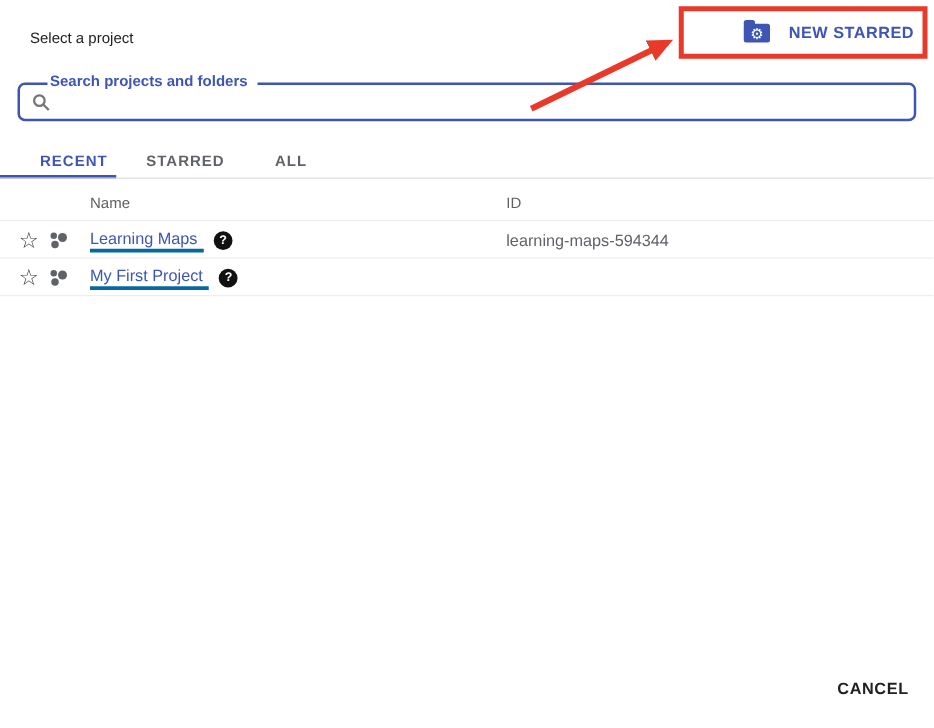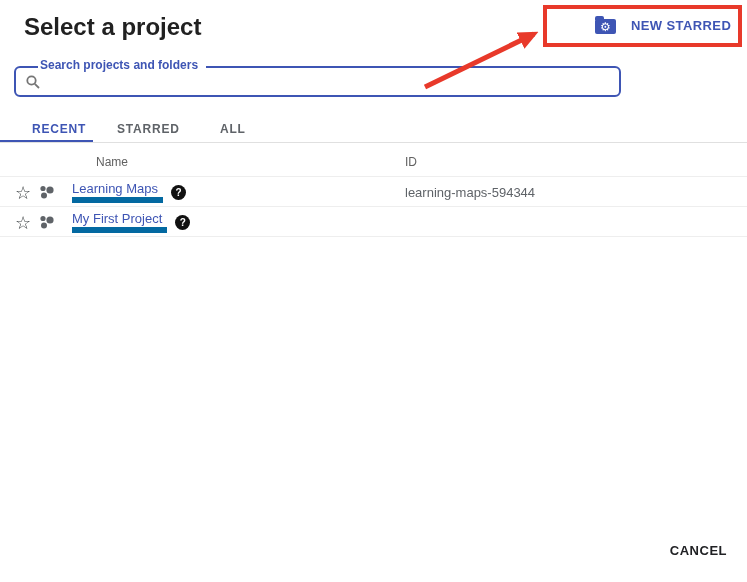--- a/index.html
+++ b/index.html
@@ -7,22 +7,22 @@
     width: 747px; height: 582px;
     background: #ffffff;
     font-family: "Liberation Sans", sans-serif;
     overflow: hidden;
     position: relative;
   }
   .abs { position: absolute; }
 
   
   .page-title {
-    left: 24px; top: 13px;
-    font-size: 24px; color: #212121; font-weight: 700;
+    left: 24px; top: 23px;
+    font-size: 12px; color: #212121; font-weight: 400;
   }
 
   
   .new-project-btn {
     left: 595px; top: 11px; height: 28px;
     display: flex; align-items: center; gap: 15px;
     background: none; border: none; cursor: pointer;
   }
   .folder-icon {
     position: relative;
@@ -54,21 +54,21 @@
     z-index: 5;
   }
   .annotation-arrow {
     left: 413px; top: 20px;
     z-index: 6;
     pointer-events: none;
   }
 
   
   .search-field {
-    left: 14px; top: 66px; width: 607px; height: 31px;
+    left: 14px; top: 66px; width: 719px; height: 31px;
     border: 2px solid #3e55b4; border-radius: 6px;
     display: flex; align-items: center;
     background: #ffffff;
     justify-content: space-between;
   }
   .search-label {
     position: absolute; left: 22px; top: -10px;
     background: #ffffff;
     padding: 0 8px 0 2px;
     color: #3e55b4; font-size: 12px; font-weight: bold;
@@ -99,21 +99,21 @@
   }
   .tabs-divider {
     left: 0; top: 142px; width: 747px; height: 1px;
     background: #e0e0e0;
   }
 
   
   .col-header {
     top: 155px; font-size: 12px; color: #616161; font-weight: 400;
   }
-  .col-header-name { left: 72px; margin-left: 24px; }
+  .col-header-name { left: 72px; }
   .col-header-id { left: 405px; }
   .row-divider { left: 0; width: 747px; height: 1px; background: #eeeeee; }
   .divider-1 { top: 176px; }
   .divider-2 { top: 206px; }
   .divider-3 { top: 236px; }
 
   .table-row {
     left: 0; width: 747px; height: 30px;
     position: absolute;
   }
@@ -127,21 +127,21 @@
   }
   .cell-picon {
     position: absolute; left: 39px; top: 7px; cursor: default;
   }
   .cell-name {
     position: absolute; left: 72px; top: 0; height: 30px;
     display: flex; align-items: center;
   }
   .project-link {
     color: #3e55b4; font-size: 13px; text-decoration: none;
-    border-bottom: 6px solid #0369a1;
+    border-bottom: 3px solid #0369a1;
     padding-right: 5px; padding-bottom: 1px;
     cursor: pointer;
   }
   .help-icon {
     margin-left: 8px;
     width: 15px; height: 15px; border-radius: 50%;
     background: #111111; color: #ffffff;
     font-size: 10px; font-weight: bold;
     display: flex; align-items: center; justify-content: center;
     cursor: pointer;

